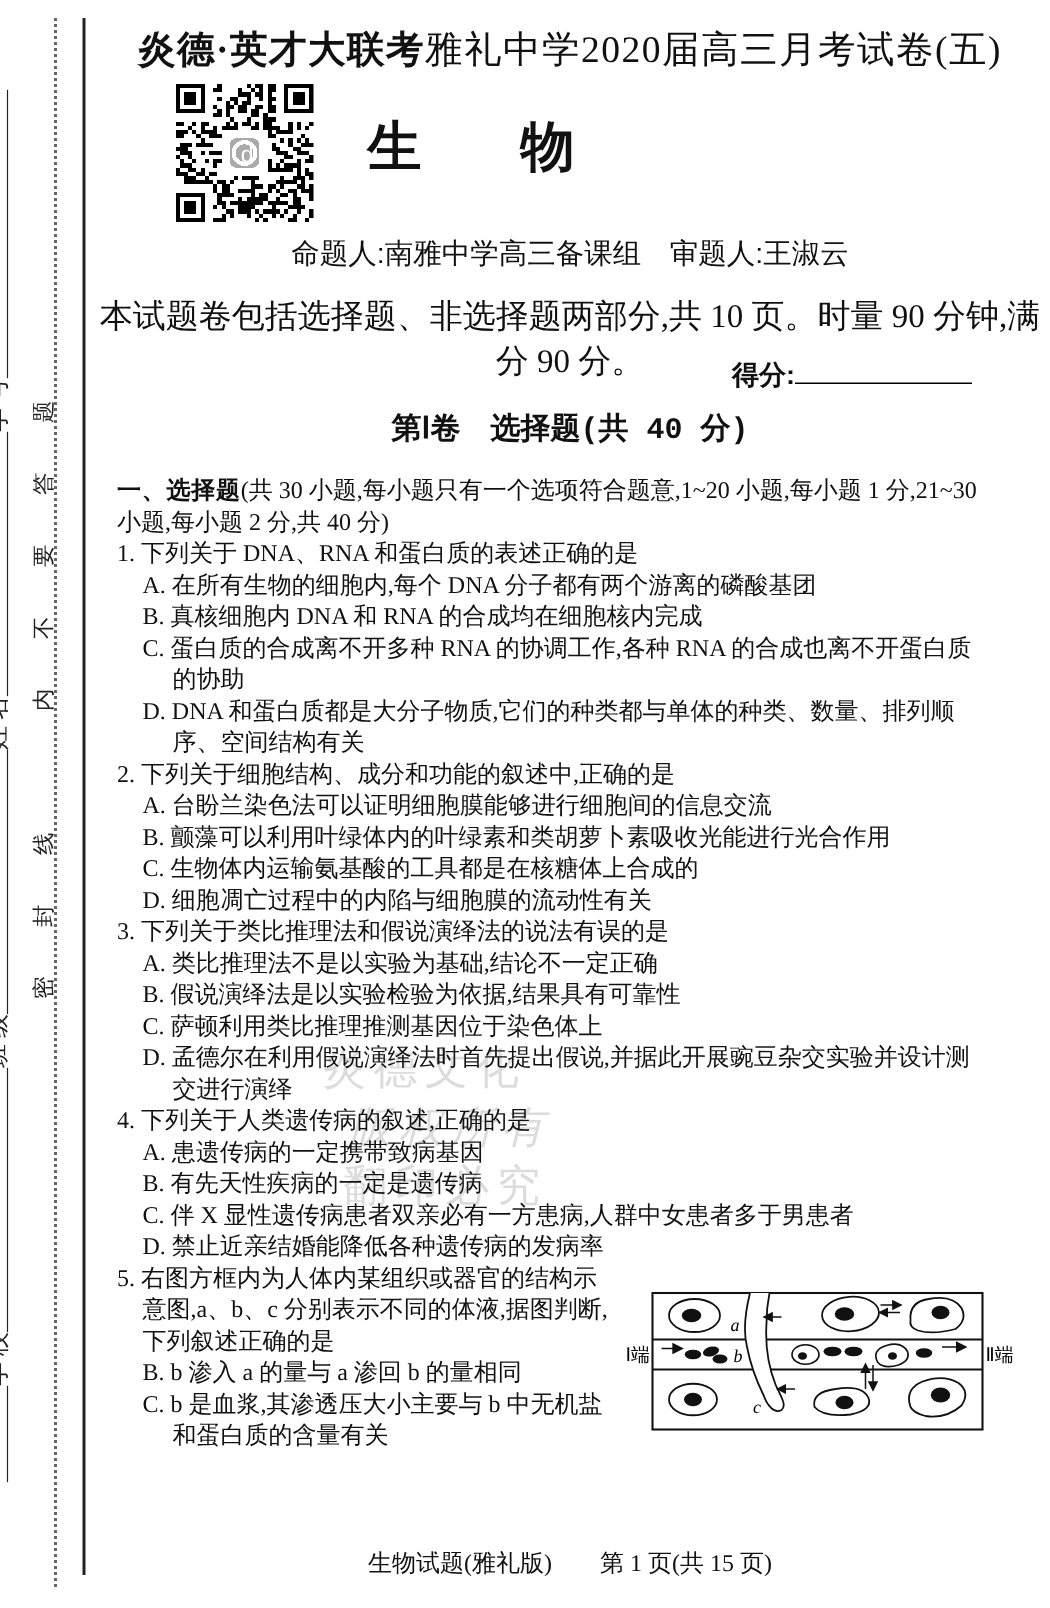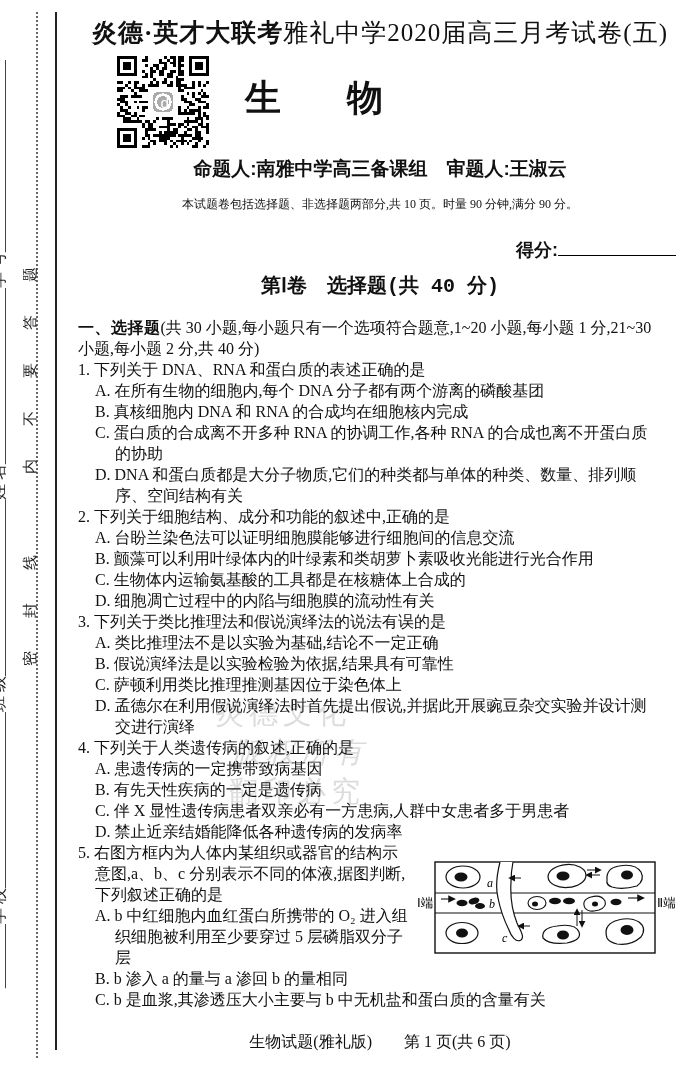--- a/index.html
+++ b/index.html
@@ -13,24 +13,24 @@
   .vline-dash{position:absolute;left:36px;top:12px;height:1046px;border-left:2px dotted #666;}
   .vline-solid{position:absolute;left:55px;top:12px;height:1038px;border-left:2px solid #222;}
 
   
   .h-title{position:absolute;left:70px;width:620px;top:16px;text-align:center;font-size:25px;letter-spacing:1px;}
   .h-title .brand{font-weight:bold;}
   .qr{position:absolute;left:117px;top:56px;width:92px;height:92px;}
   .subject{position:absolute;left:27px;width:640px;top:74px;text-align:center;
            font-size:36px;font-weight:bold;letter-spacing:66px;
            font-family:"Liberation Sans","DejaVu Sans",sans-serif;}
-  .authors{position:absolute;left:60px;width:640px;top:156px;text-align:center;font-size:19px;font-weight:bold;
+  .authors{position:absolute;left:60px;width:640px;top:156px;text-align:center;font-size:19px;font-weight:normal;
            font-family:"Liberation Sans","DejaVu Sans",sans-serif;}
-  .instructions{position:absolute;left:60px;width:640px;top:196px;text-align:center;font-size:12px;}
-  .score{position:absolute;left:516px;top:238px;font-size:18px;font-weight:bold;
+  .instructions{position:absolute;left:60px;width:640px;top:196px;text-align:center;font-size:22px;}
+  .score{position:absolute;left:488px;top:238px;font-size:18px;font-weight:bold;
          font-family:"Liberation Sans","DejaVu Sans",sans-serif;}
   .score .blank{display:inline-block;width:118px;height:5px;border-bottom:1.6px solid #000;}
   .section-title{position:absolute;left:60px;width:640px;top:272px;text-align:center;font-size:20px;font-weight:bold;
          font-family:Liberation Mono, monospace;}
 
   
   .wm{position:absolute;left:198px;top:694px;z-index:1;color:#c6c6c6;opacity:.6;font-size:29px;
       letter-spacing:5px;line-height:39px;font-family:"Liberation Sans","DejaVu Sans",sans-serif;text-align:center;}
   .wm .l2{margin-left:34px;font-style:italic;}
   .wm .l3{margin-left:28px;}
@@ -181,22 +181,21 @@
 
           <ellipse cx="45" cy="73" rx="16" ry="10.5" fill="#fff" stroke="#111" stroke-width="1.2"></ellipse>
           <ellipse cx="45" cy="73" rx="6" ry="4.5" fill="#111"></ellipse>
           <path d="M126,78 Q124,68 140,66 Q158,63 162,72 Q165,80 150,83 Q132,85 126,78Z" fill="#fff" stroke="#111" stroke-width="1.2"></path>
           <ellipse cx="146" cy="75" rx="6" ry="4.5" fill="#111"></ellipse>
           <path d="M190,78 Q186,66 198,61 Q212,56 222,62 Q230,68 224,77 Q214,86 200,84 Q192,82 190,78Z" fill="#fff" stroke="#111" stroke-width="1.2"></path>
           <ellipse cx="210" cy="70" rx="6.5" ry="5" fill="#111"></ellipse>
         </svg>
       </div>
       <div class="stem"><span class="qn">5.</span><span>右图方框内为人体内某组织或器官的结构示意图,a、b、c 分别表示不同的体液,据图判断,下列叙述正确的是</span></div>
-      <div class="opt">A. b 中红细胞内血红蛋白所携带的 O₂ 进入组织细胞被利用至少要穿过 5 层磷脂双分子层</div>
       <div class="opt">B. b 渗入 a 的量与 a 渗回 b 的量相同</div>
       <div class="opt">C. b 是血浆,其渗透压大小主要与 b 中无机盐和蛋白质的含量有关</div>
     </div>
 
   </div>
 
-  <div class="footer">生物试题(雅礼版)　　第 1 页(共 6 页)</div>
+  <div class="footer">生物试题(雅礼版)　　第 1 页(共 15 页)</div>
 
 </div>
 
 </body></html>

